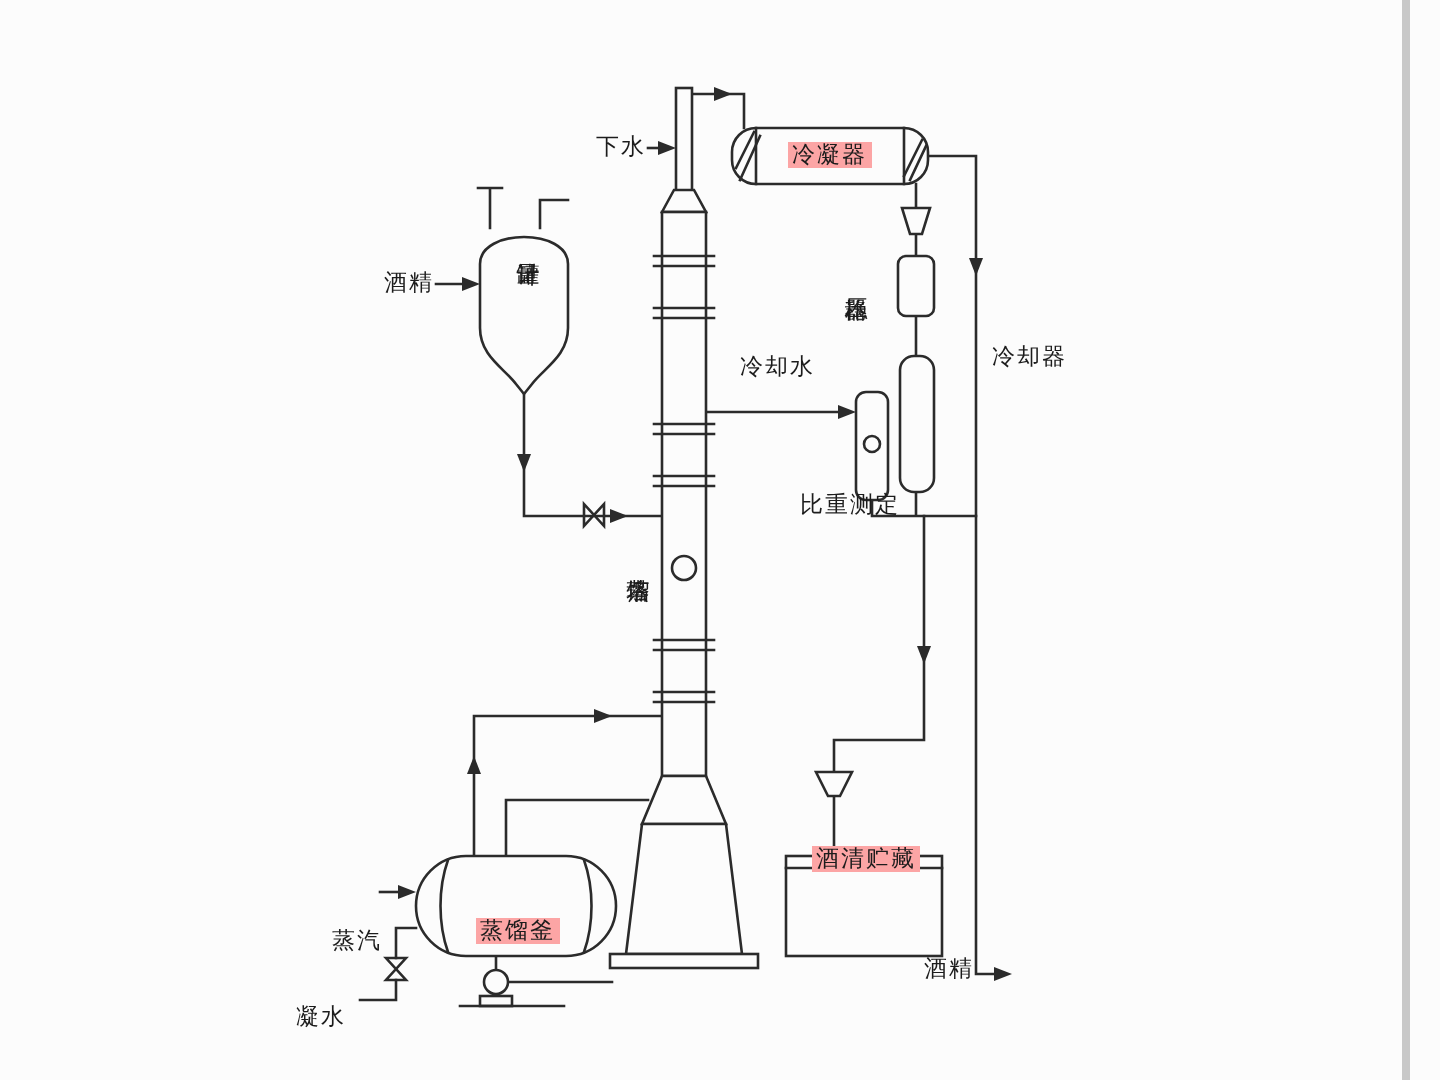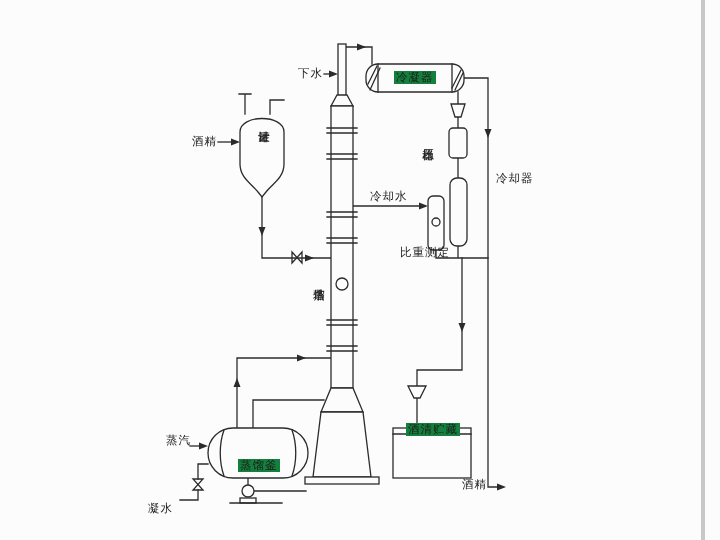--- a/index.html
+++ b/index.html
@@ -6,21 +6,21 @@
   .stage{
     position:relative;width:720px;height:540px;margin:0 auto;
     background:#fcfcfc;overflow:hidden;
     font-family:"DejaVu Sans",sans-serif;
   }
   svg{position:absolute;left:0;top:0;}
   .lbl{
     position:absolute;font-size:11.5px;line-height:13px;color:#1c1c1c;
     letter-spacing:1px;white-space:nowrap;user-select:none;
   }
-  .lbl.bg{background:#15803d;padding:0 2px;}
+  .lbl.bg{background:#fca5a5;padding:0 2px;}
   .lbl.v{
     writing-mode:vertical-rl;text-orientation:upright;
     letter-spacing:0;line-height:14px;
   }
   .edge-right{
     position:absolute;left:701px;top:0;width:4px;height:540px;
     background:#8a8a8a;opacity:.45;
   }
 </style>
 </head>
@@ -126,24 +126,24 @@
       <path d="M462,332 l-3.5,-9 h7 z"></path>
       <path d="M240,142 l-9,-3.5 v7 z"></path>
     </g>
   </svg>
 
   <div class="lbl" style="left:298px;top:67px">下水</div>
   <div class="lbl bg" style="left:394px;top:71px">冷凝器</div>
   <div class="lbl" style="left:192px;top:135px">酒精</div>
   <div class="lbl v bg" style="left:255px;top:122px">计量罐</div>
   <div class="lbl v" style="left:421px;top:140px">稳压器</div>
-  <div class="lbl" style="left:370px;top:190px">冷却水</div>
+  <div class="lbl" style="left:370px;top:177px">冷却水</div>
   <div class="lbl" style="left:496px;top:172px">冷却器</div>
   <div class="lbl" style="left:400px;top:246px">比重测定</div>
   <div class="lbl v" style="left:312px;top:280px">蒸馏塔</div>
-  <div class="lbl" style="left:166px;top:434px">蒸汽</div>
+  <div class="lbl" style="left:166px;top:464px">蒸汽</div>
   <div class="lbl bg" style="left:238px;top:459px">蒸馏釜</div>
   <div class="lbl bg" style="left:406px;top:423px">酒清贮藏</div>
   <div class="lbl" style="left:462px;top:478px">酒精</div>
   <div class="lbl" style="left:148px;top:502px">凝水</div>
 
   <div class="edge-right"></div>
 </div>
 
 </body></html>

